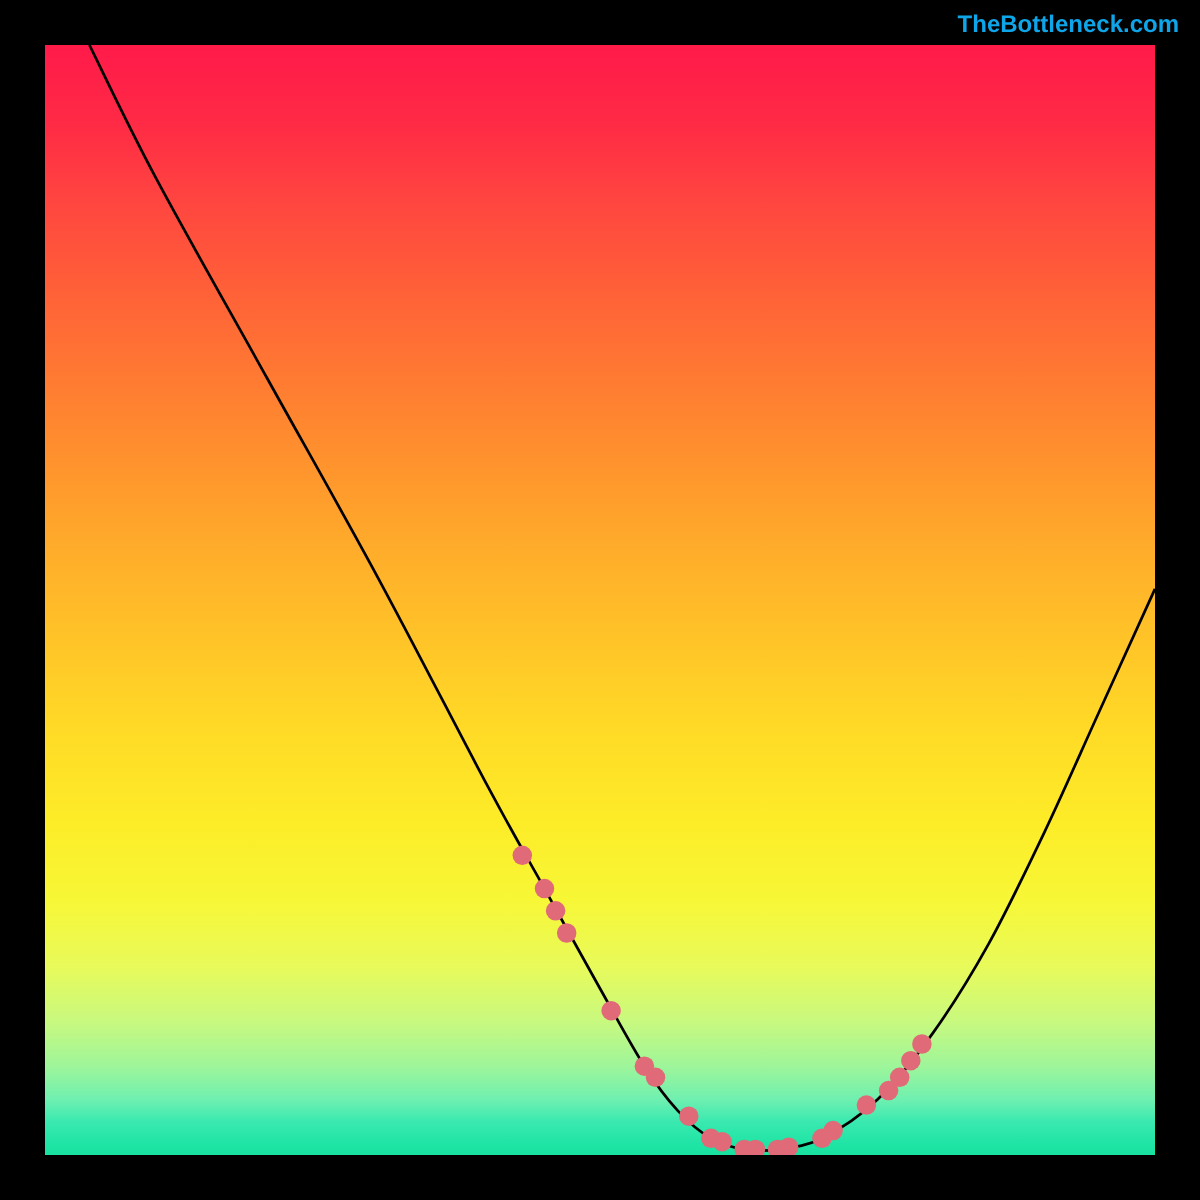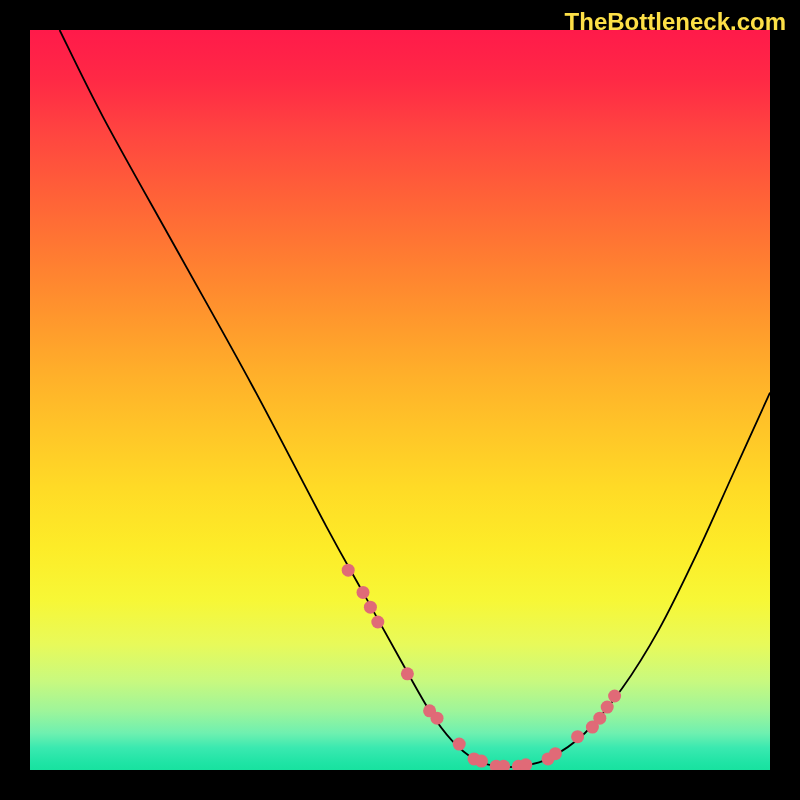--- a/index.html
+++ b/index.html
@@ -12,22 +12,22 @@
       height: 800px;
       background: #000;
       position: relative;
       overflow: hidden;
       font-family: Arial, sans-serif;
     }
     .watermark {
       position: absolute;
       top: 8px;
       right: 14px;
-      color: #fde047;
-      font-size: 24px;
+      color: #0ea5e9;
+      font-size: 16px;
       font-weight: bold;
       z-index: 10;
     }
     .plot-area {
       position: absolute;
       top: 30px;
       left: 30px;
       width: 740px;
       height: 740px;
       overflow: hidden;

